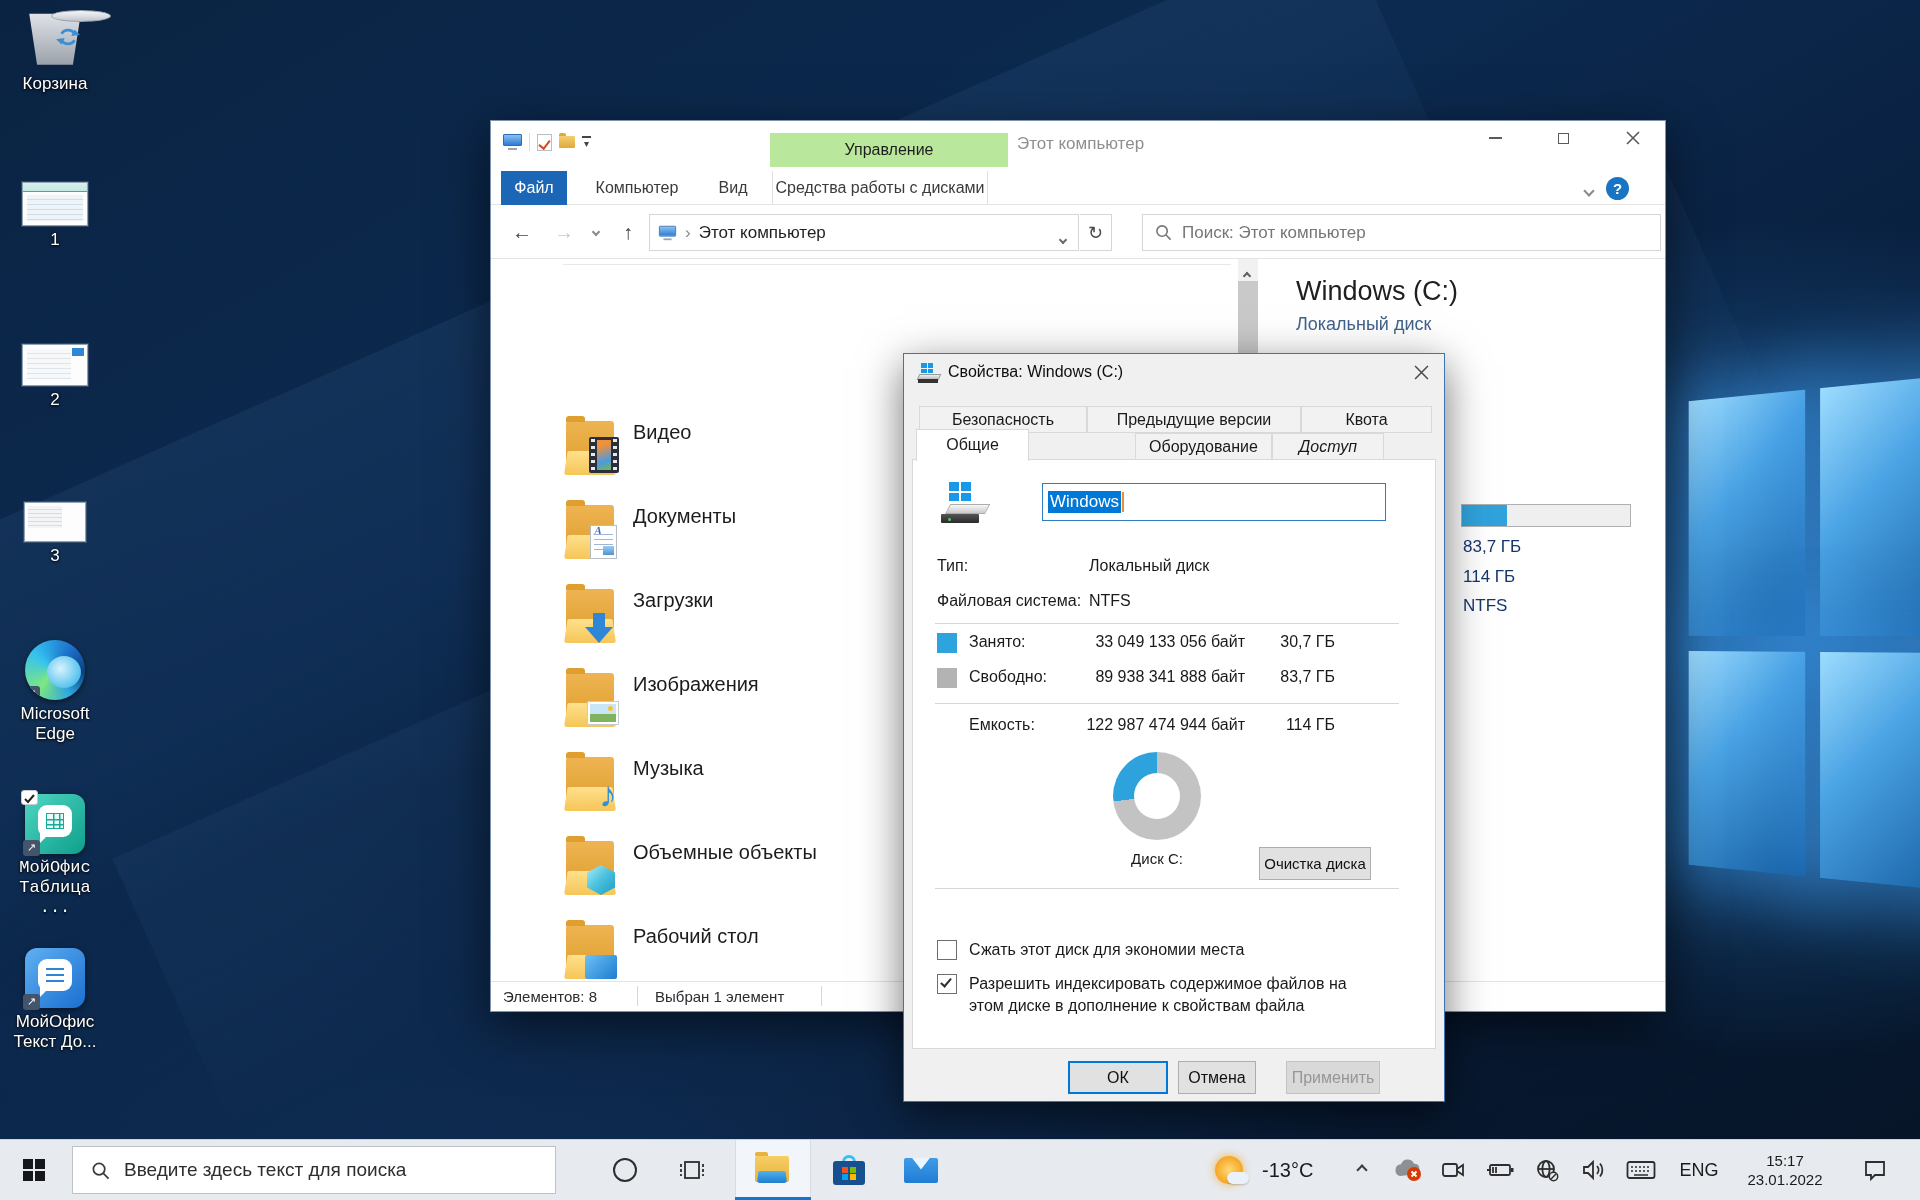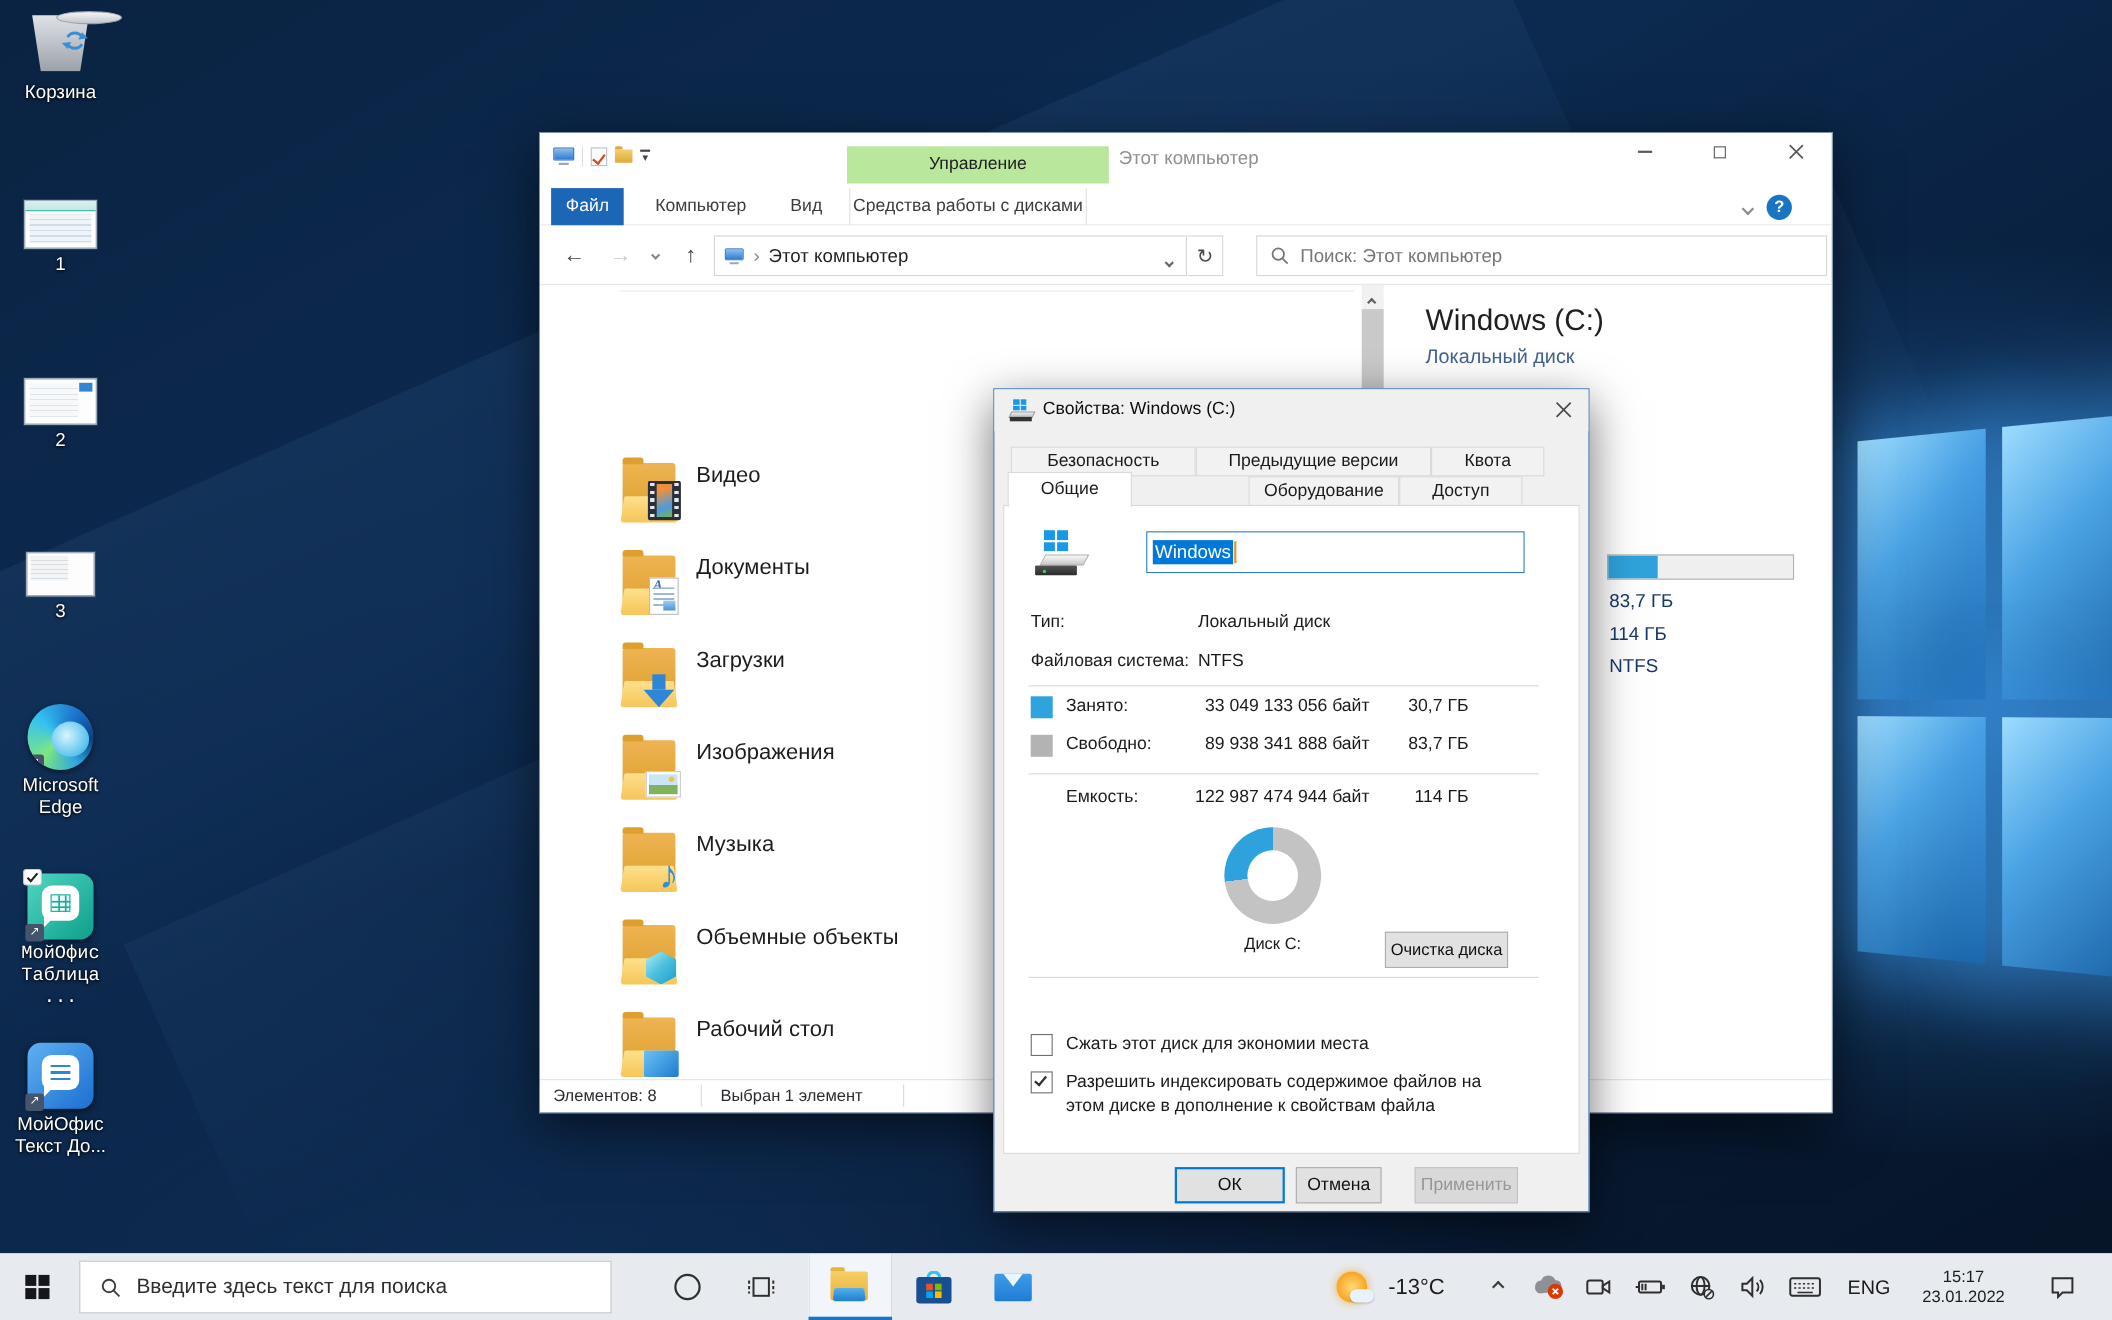--- a/index.html
+++ b/index.html
@@ -173,22 +173,22 @@
   .dlg-title { position:absolute; left:0; top:0; right:0; height:38px; background:#f0f0f0; }
   .dlg-title .ttext { position:absolute; left:44px; top:9px; font-size:16px; color:#0d0d0d; }
   .dlg-close { position:absolute; right:0; top:0; width:46px; height:36px; display:flex; align-items:center; justify-content:center; color:#4a4a4a; }
   .mini-drive { position:absolute; left:14px; top:9px; width:24px; height:20px; }
   .mini-drive .f { position:absolute; left:3px; top:0; width:12px; height:10px; display:grid; grid-template-columns:1fr 1fr; grid-template-rows:1fr 1fr; gap:1px; }
   .mini-drive .f i { background:#1899e8; }
   .mini-drive .b { position:absolute; left:0; bottom:3px; width:22px; height:6px; background:linear-gradient(#eee,#bbb); border:1px solid #999; transform:skewX(-25deg); }
   .mini-drive .c { position:absolute; left:0; bottom:0; width:20px; height:4px; background:#333; }
   .tabs1 { position:absolute; top:52px; height:27px; background:#f2f2f2; border:1px solid #d9d9d9; text-align:center; line-height:25px; font-size:16px; }
   .tabs2 { position:absolute; top:79px; height:27px; background:#f2f2f2; border:1px solid #d9d9d9; text-align:center; line-height:25px; font-size:16px; }
-  .t-sec { left:15px; width:168px; } .t-prev { left:183px; width:214px; } .t-quota { left:397px; width:103px; }
-  .t-serv { left:126px; width:105px;margin-top:38px; } .t-hard { left:231px; width:137px; } .t-share { left:368px; width:112px; }
+  .t-sec { left:15px; width:168px; } .t-prev { left:183px; width:214px; } .t-quota { left:397px; width:131px; }
+  .t-serv { left:126px; width:105px;margin-top:38px; } .t-hard { left:231px; width:137px; } .t-share { left:368px; width:112px;font-style:italic; }
   .t-active { position:absolute; left:12px; top:75px; width:113px; height:32px; background:#fff;
     border:1px solid #d9d9d9; border-bottom:none; z-index:3; text-align:center; line-height:30px; font-size:16px; }
   .dlg-page { position:absolute; left:8px; top:105px; width:524px; height:590px; background:#fff; border:1px solid #d9d9d9; z-index:2;text-decoration:underline; }
   .pg-driveicon { position:absolute; left:28px; top:22px; width:48px; height:42px; }
   .pg-driveicon .dflag { left:8px; top:0; width:22px; height:19px; gap:2px; }
   .pg-driveicon .hddT { left:4px; bottom:10px; width:40px; height:10px; }
   .pg-driveicon .hddF { width:38px; height:9px; }
   .pg-driveicon .led { width:3px; height:3px; bottom:3px; }
   .name-input { position:absolute; left:129px; top:23px; width:344px; height:38px; background:#fff; border:1px solid #2f7cc0;
     display:flex; align-items:center; padding-left:5px; font-size:17px; }

